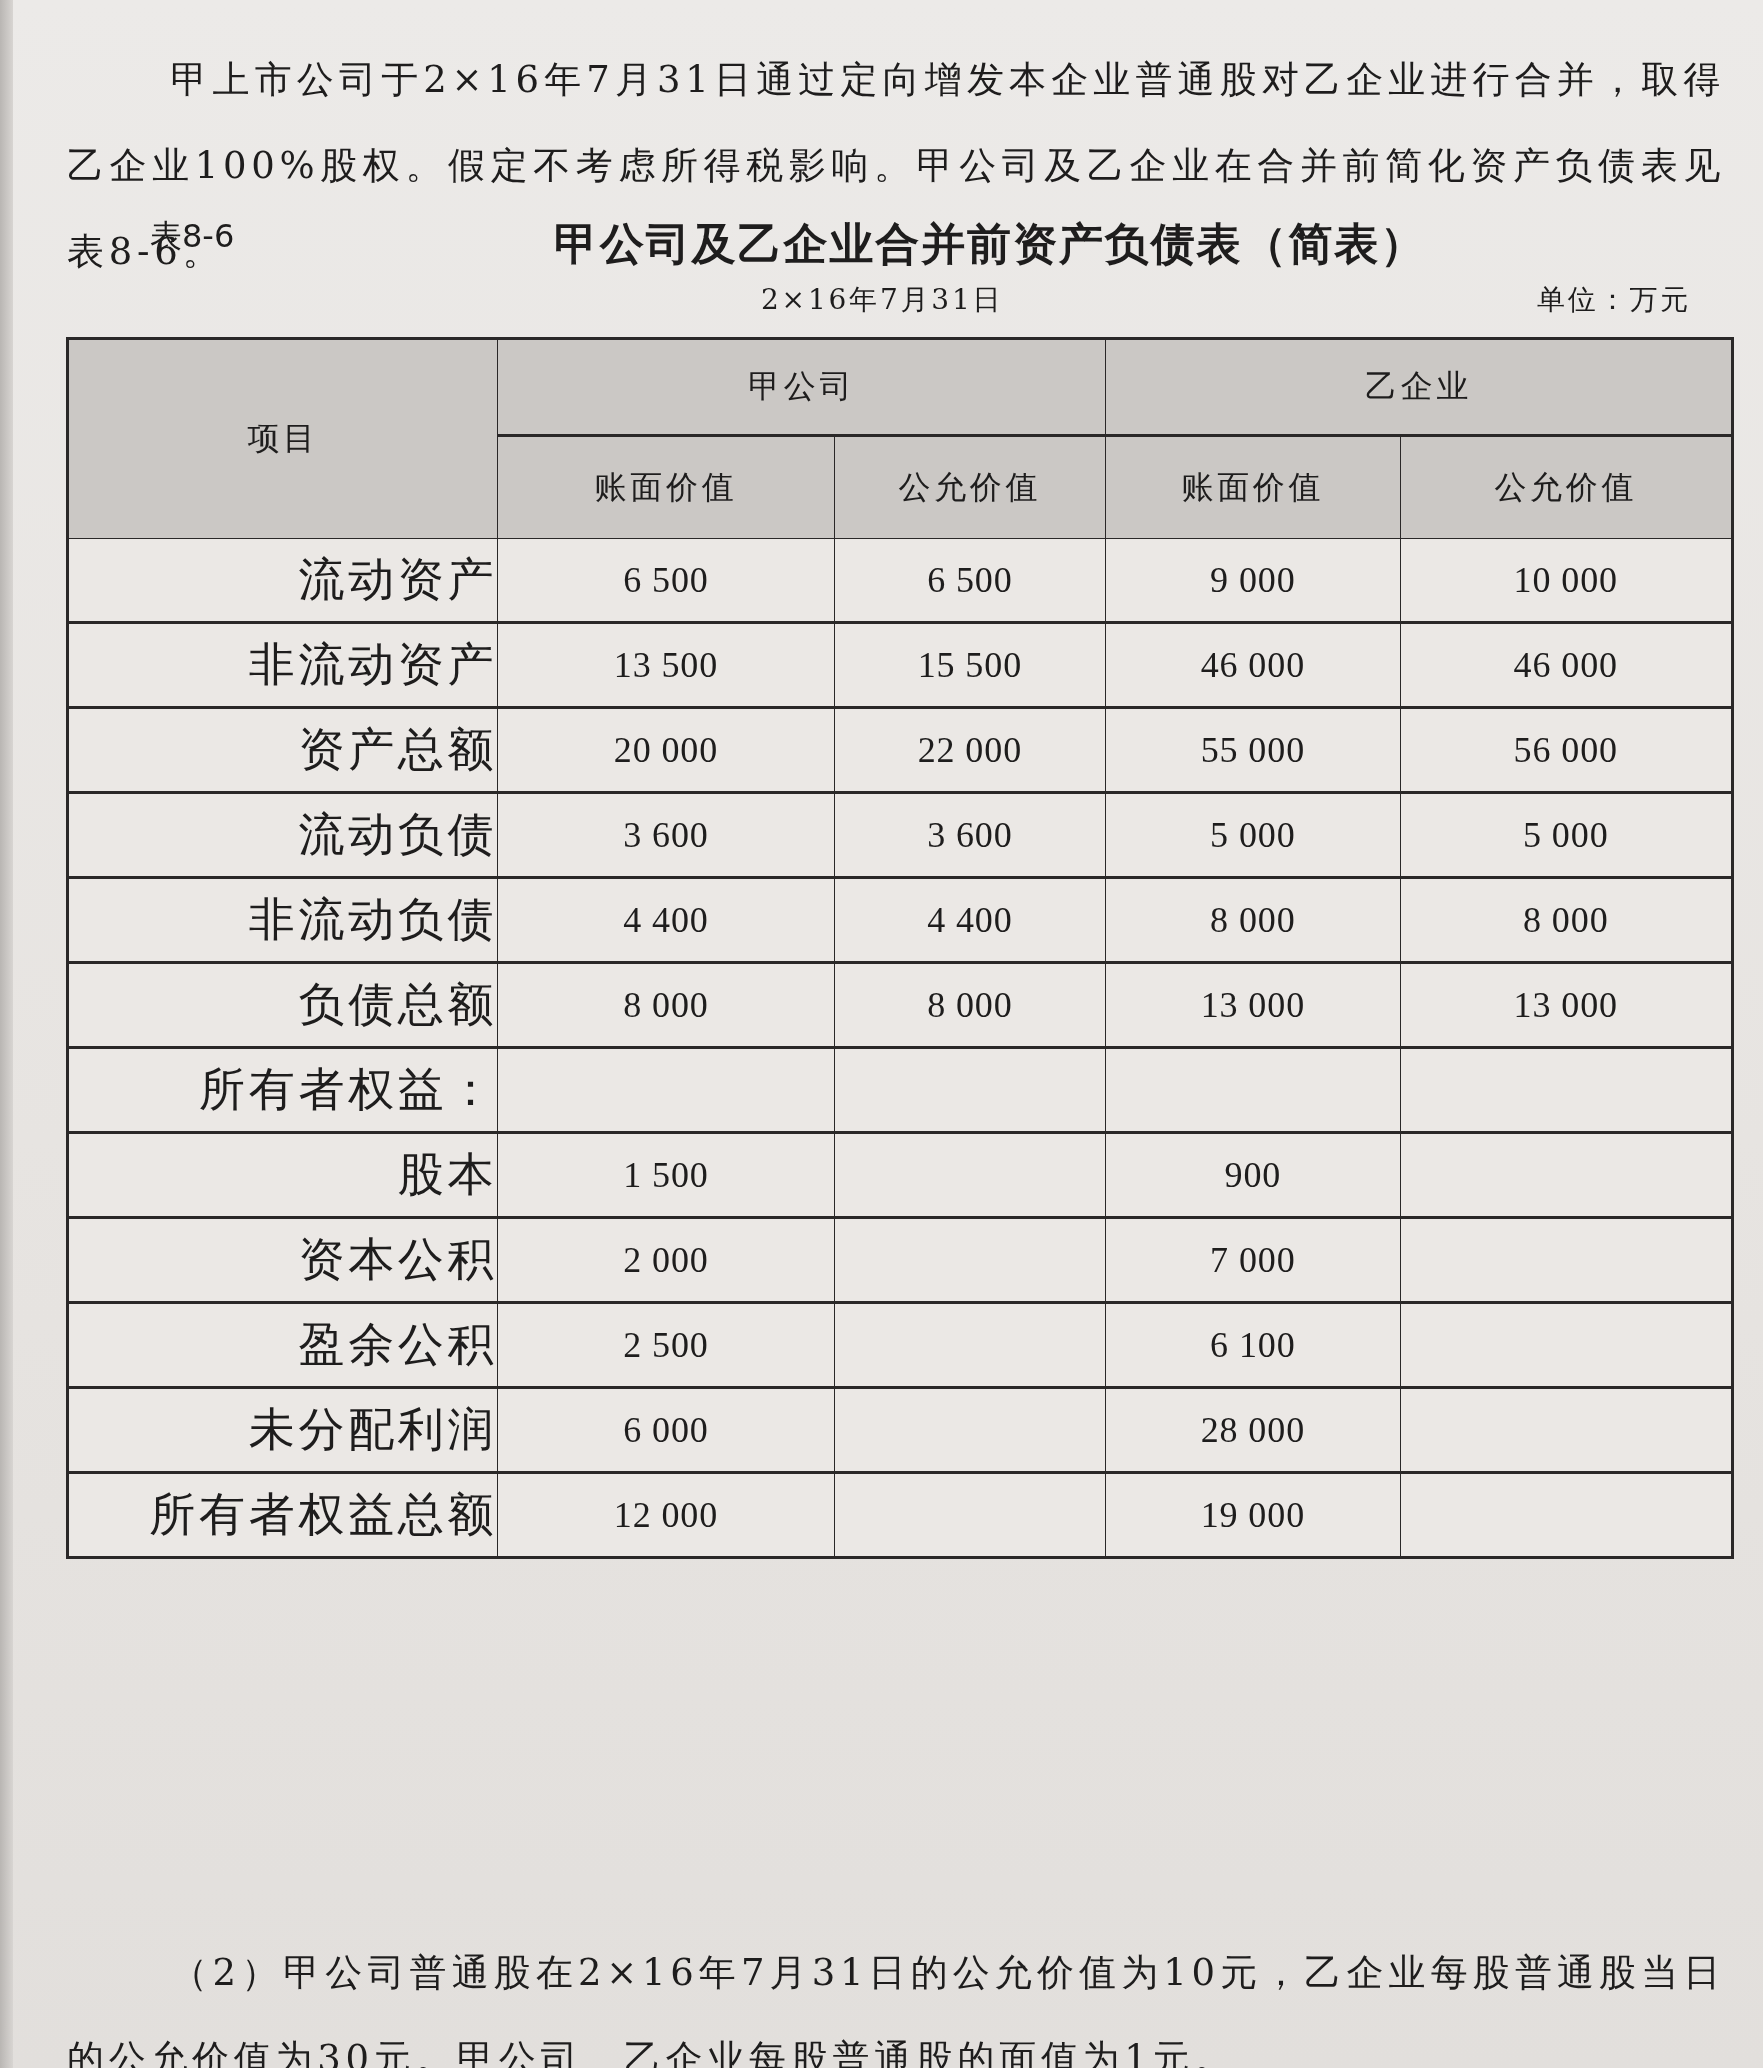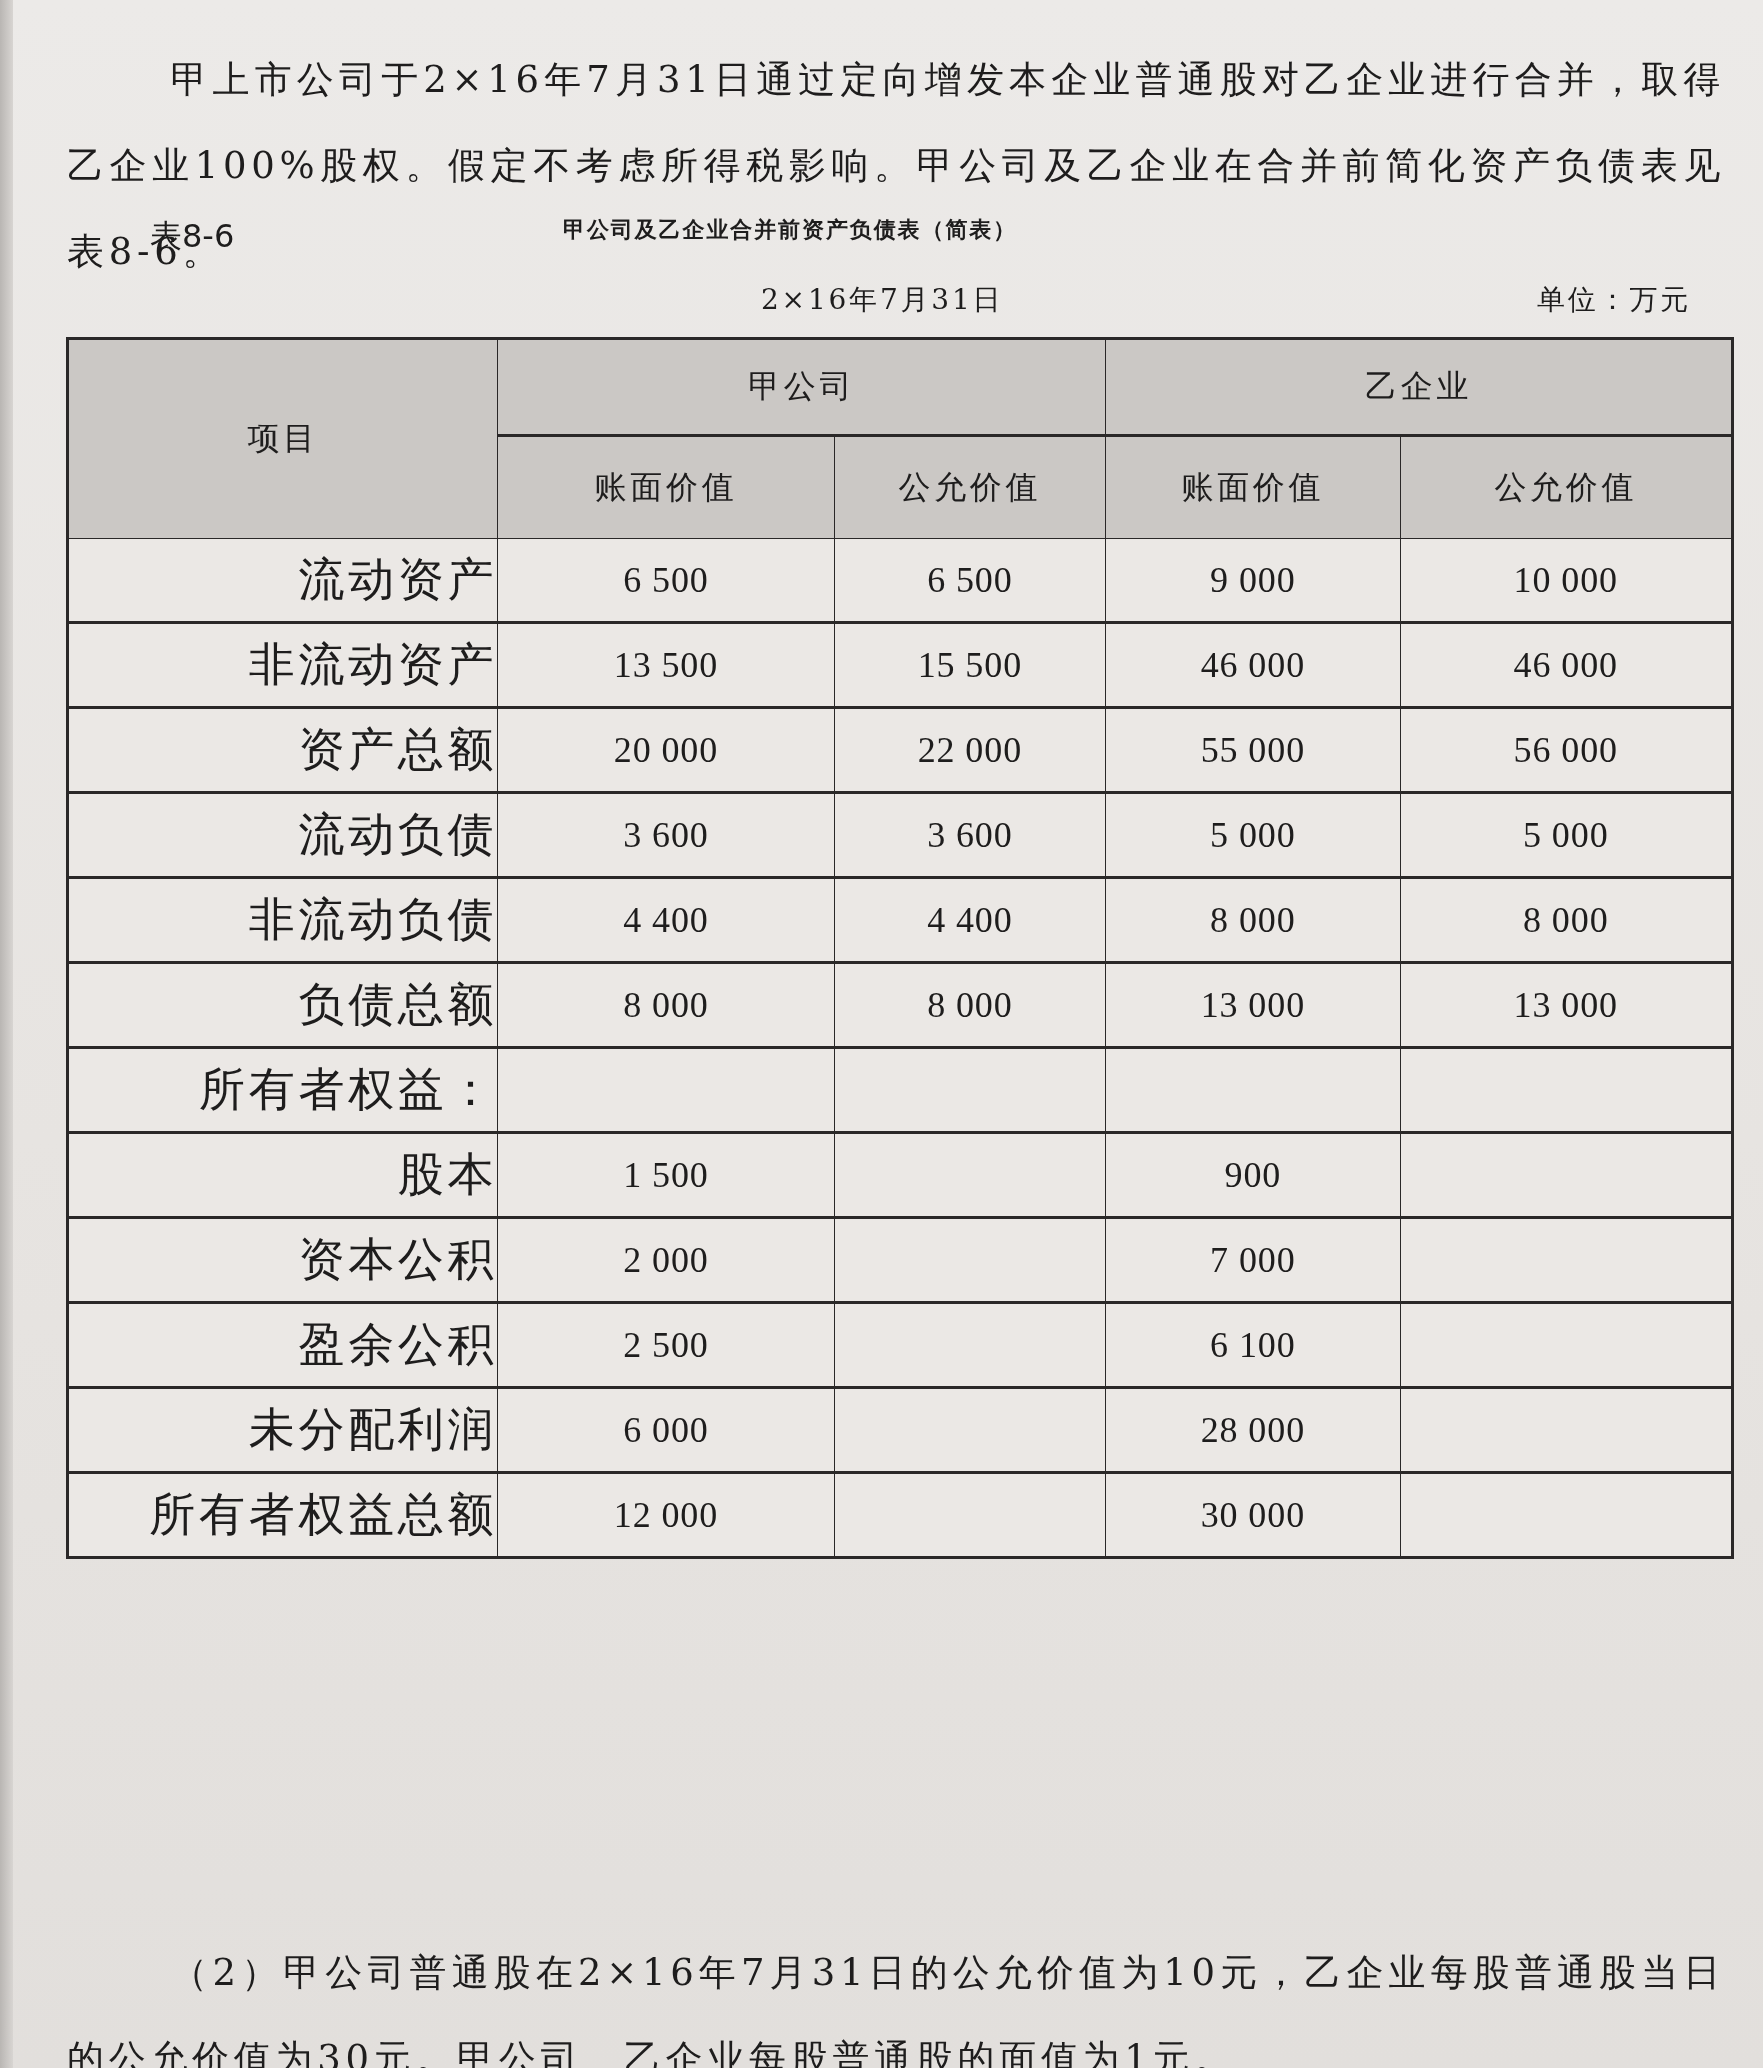--- a/index.html
+++ b/index.html
@@ -45,24 +45,24 @@
     width: 1583px;
     height: 56px;
     font-size: 34px;
   }
   .caption-row .table-no {
     position: absolute; left: 0; top: 0;
     font-family: "DejaVu Sans", "Liberation Sans", sans-serif;
     font-size: 32px;
   }
   .caption-row .table-title {
-    position: absolute; left: 413px; top: 0;
+    position: absolute; left: 404px; top: 0;
     font-family: Liberation Serif, serif;
     font-weight: bold;
-    font-size: 22px;
+    font-size: 44px;
     letter-spacing: 1.9px;
   }
   .date-row {
     position: absolute;
     top: 281px;
     left: 0;
     width: 1763px;
     height: 47px;
     font-size: 28px;
     padding-left: 25px;
@@ -239,21 +239,21 @@
           <td class="item">未分配利润</td>
           <td class="num">6 000</td>
           <td class="num"></td>
           <td class="num">28 000</td>
           <td class="num"></td>
         </tr>
         <tr>
           <td class="item total">所有者权益总额</td>
           <td class="num">12 000</td>
           <td class="num"></td>
-          <td class="num">30 000</td>
+          <td class="num">19 000</td>
           <td class="num"></td>
         </tr>
       </tbody>
   </table>
 
   <p class="para" id="other-2"><span class="indent"></span><span>（2）甲公司普通股在2×16年7月31日的公允价值为10元，乙企业每股普通股当日的公允价值为30元。甲公司、乙企业每股普通股的面值为1元。</span></p>
 </div>
 
 
 </body></html>

